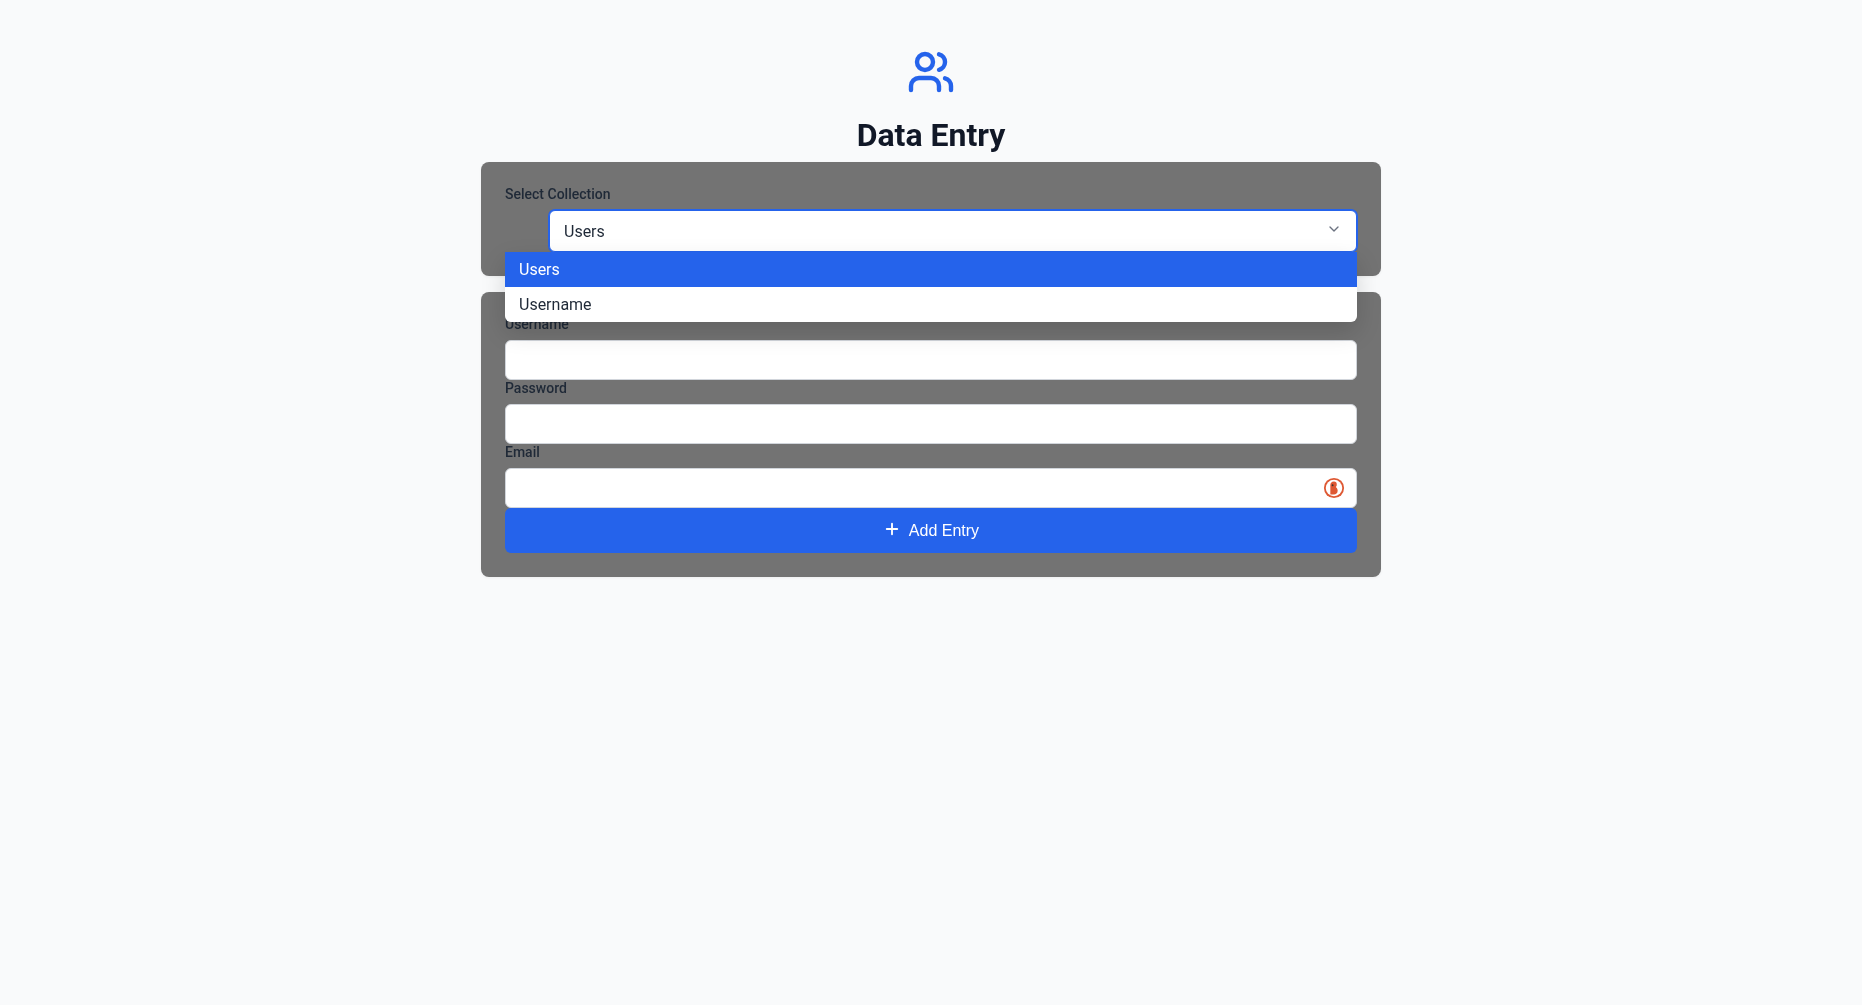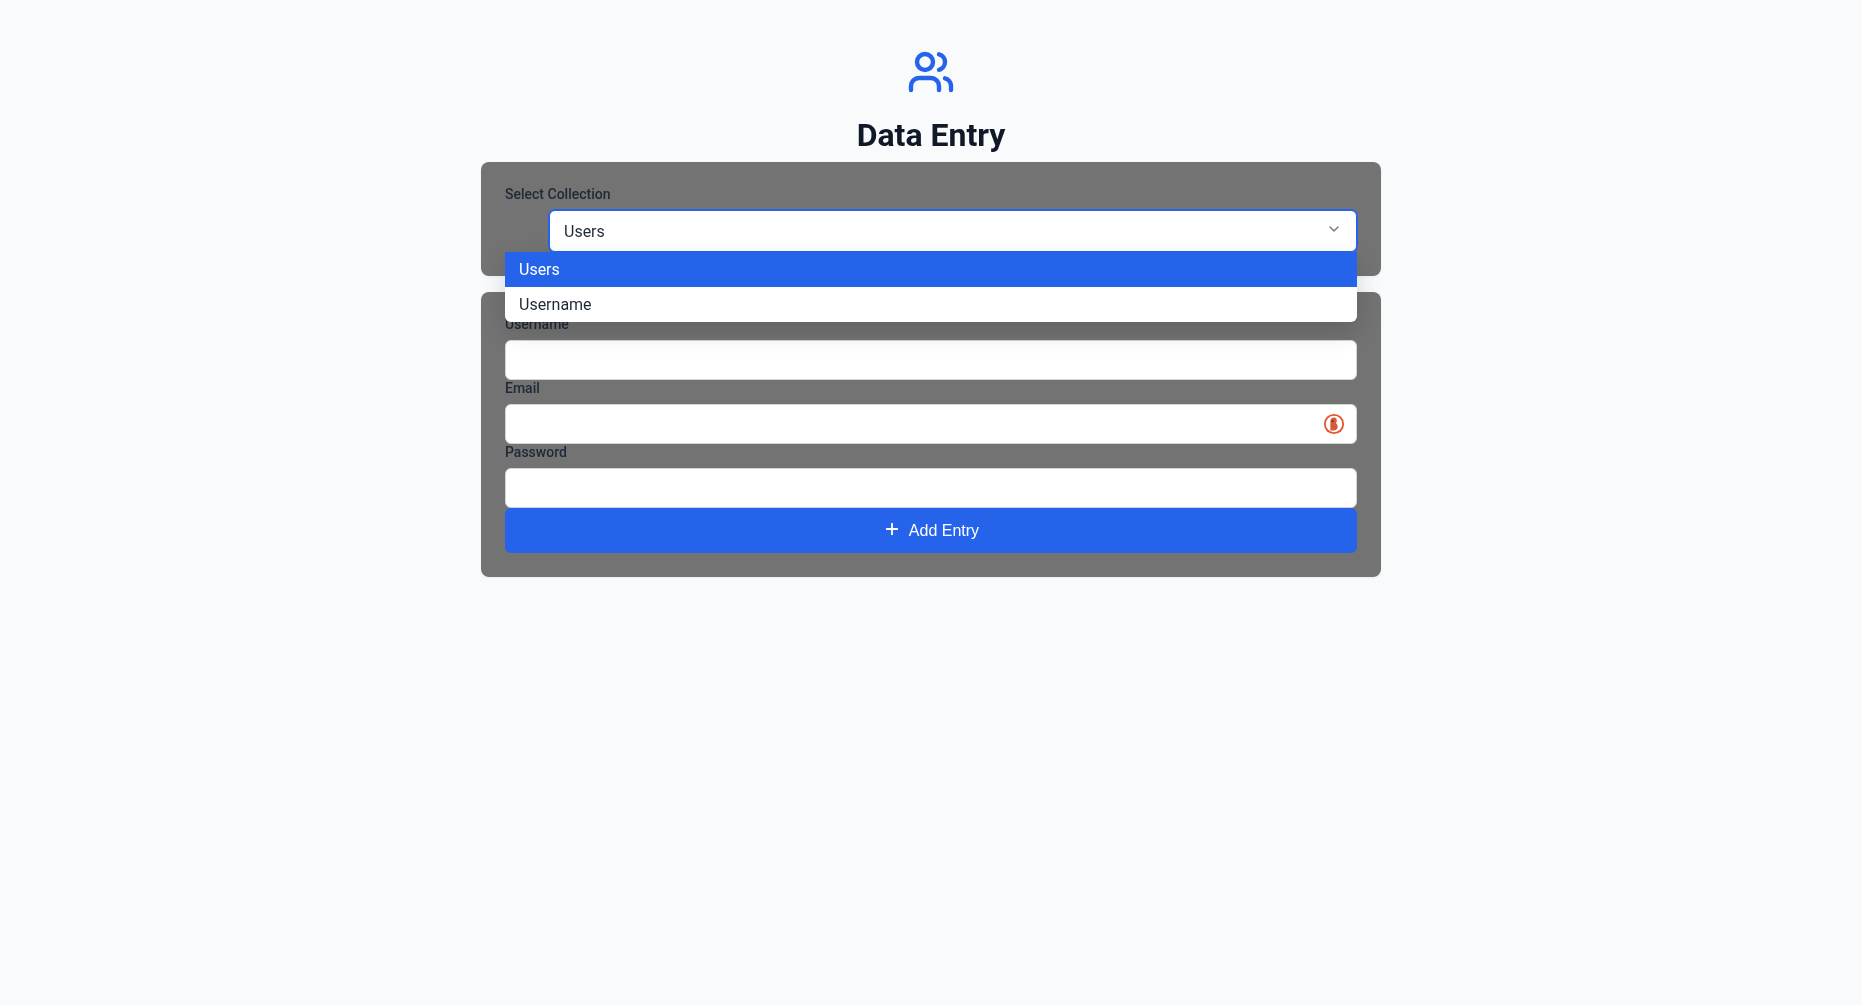--- a/index.html
+++ b/index.html
@@ -175,37 +175,37 @@
       </div>
     </div>
   </div>
 
   <div class="card form-card">
     <div class="form-group">
       <label class="label">Username</label>
       <input type="text" class="input" value="" style="">
     </div>
     <div class="form-group">
+      <label class="label">Password</label>
+      <input type="password" class="input" value="" style="">
+    </div>
+    <div class="form-group">
       <label class="label">Email</label>
       <div class="email-wrapper">
         <input type="email" class="input" value="" style="">
         <span class="email-icon">
           <svg width="22" height="22" viewBox="0 0 24 24">
             <circle cx="12" cy="12" r="11" fill="#DE5833"></circle>
             <circle cx="12" cy="12" r="9" fill="#ffffff"></circle>
             <path d="M12 5 C9 5 8 7 8 9 L8 19 C8 19 10 19 12 19 C14 19 16 18 16 15 C16 13 15 12 14 11 C15 10 15 9 15 8 C15 6 14 5 12 5 Z" fill="#DE5833"></path>
             <circle cx="10.5" cy="9" r="1" fill="#333"></circle>
           </svg>
         </span>
       </div>
     </div>
-    <div class="form-group">
-      <label class="label">Password</label>
-      <input type="password" class="input" value="" style="">
-    </div>
     <button class="submit-button">
       <span class="plus-icon">
         <svg width="18" height="18" viewBox="0 0 24 24" fill="none" stroke="currentColor" stroke-width="2.5" stroke-linecap="round" stroke-linejoin="round">
           <line x1="12" y1="5" x2="12" y2="19"></line>
           <line x1="5" y1="12" x2="19" y2="12"></line>
         </svg>
       </span>
       <span>Add Entry</span>
     </button>
   </div>

